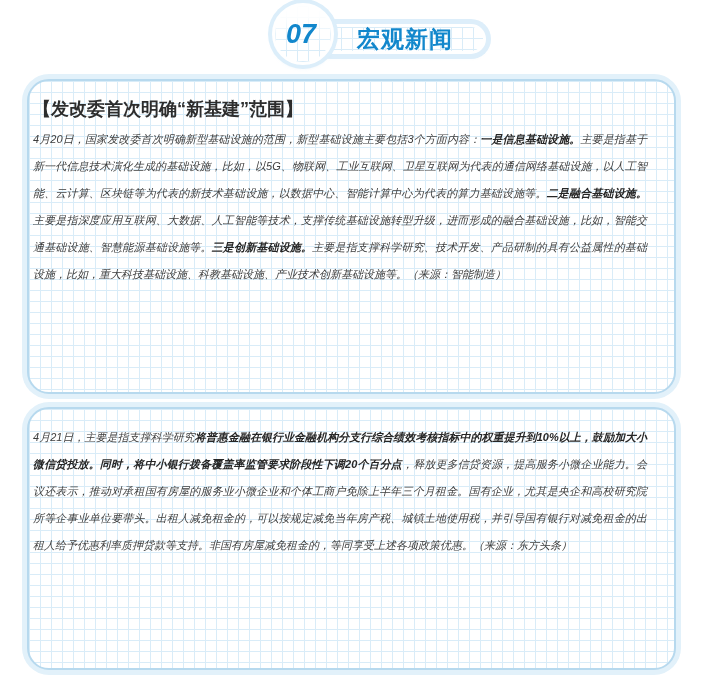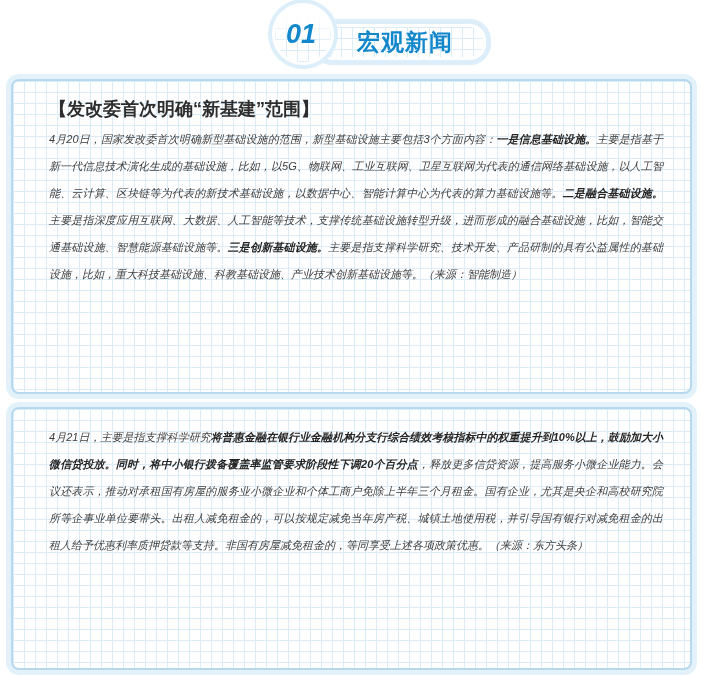--- a/index.html
+++ b/index.html
@@ -21,21 +21,21 @@
     background-color: #ffffff;
     background-image:
       linear-gradient(#d9ecf8 1px, transparent 1px),
       linear-gradient(90deg, #d9ecf8 1px, transparent 1px);
     background-size: 11px 11px;
   }
   .label-pill {
     position: absolute;
     left: 316px;
     top: 24px;
-    height: 36px;
+    height: 30px;
     padding: 0 30px 0 38px;
     border: 3px solid #ffffff;
     border-radius: 16px;
     box-shadow: 0 0 0 5px #ddeefa, 0 2px 4px rgba(150,195,225,.35);
     display: flex;
     align-items: center;
     z-index: 1;
   }
   .label-pill .label-text {
     font-size: 23px;
@@ -66,25 +66,25 @@
   .num-circle .num {
     font-size: 27px;
     font-weight: bold;
     font-style: italic;
     color: #1287cc;
     padding-right: 4px;
   }
 
   
   .card {
-    margin: 0 11px;
+    margin: 0 27px;
     border: 2px solid #b7d9ee;
-    border-radius: 8px;
+    border-radius: 22px;
     box-shadow: 0 0 0 5px #e2f1fa;
-    padding: 15px 27px 20px 36px;
+    padding: 15px 27px 20px 4px;
     overflow: hidden;
   }
   .card-1 { margin-top: 7px; min-height: 315px; }
   .card-2 { margin-top: 13px; min-height: 263px; }
 
   .card-title {
     font-size: 18px;
     font-weight: bold;
     color: #2d2d2d;
     line-height: 27px;
@@ -100,21 +100,21 @@
   .card-body b { color: #262626; }
 </style>
 </head>
 <body>
 
 <header class="section-header">
   <div class="label-pill grid-fill">
     <span class="label-text">宏观新闻</span>
   </div>
   <div class="num-circle">
-    <span class="num">01</span>
+    <span class="num">07</span>
   </div>
 </header>
 
 <section class="card card-1 grid-fill">
   <h2 class="card-title">【发改委首次明确“新基建”范围】</h2>
   <p class="card-body"><span>4月20日，国家发改委首次明确新型基础设施的范围，新型基础设施主要包括3个方面内容：</span><b>一是信息基础设施。</b><span>主要是指基于新一代信息技术演化生成的基础设施，比如，以5G、物联网、工业互联网、卫星互联网为代表的通信网络基础设施，以人工智能、云计算、区块链等为代表的新技术基础设施，以数据中心、智能计算中心为代表的算力基础设施等。</span><b>二是融合基础设施。</b><span>主要是指深度应用互联网、大数据、人工智能等技术，支撑传统基础设施转型升级，进而形成的融合基础设施，比如，智能交通基础设施、智慧能源基础设施等。</span><b>三是创新基础设施。</b><span>主要是指支撑科学研究、技术开发、产品研制的具有公益属性的基础设施，比如，重大科技基础设施、科教基础设施、产业技术创新基础设施等。（来源：智能制造）</span></p>
 </section>
 
 <section class="card card-2 grid-fill">
   <p class="card-body"><span>4月21日，主要是指支撑科学研究</span><b>将普惠金融在银行业金融机构分支行综合绩效考核指标中的权重提升到10%以上，鼓励加大小微信贷投放。同时，将中小银行拨备覆盖率监管要求阶段性下调20个百分点</b><span>，释放更多信贷资源，提高服务小微企业能力。会议还表示，推动对承租国有房屋的服务业小微企业和个体工商户免除上半年三个月租金。国有企业，尤其是央企和高校研究院所等企事业单位要带头。出租人减免租金的，可以按规定减免当年房产税、城镇土地使用税，并引导国有银行对减免租金的出租人给予优惠利率质押贷款等支持。非国有房屋减免租金的，等同享受上述各项政策优惠。（来源：东方头条）</span></p>

